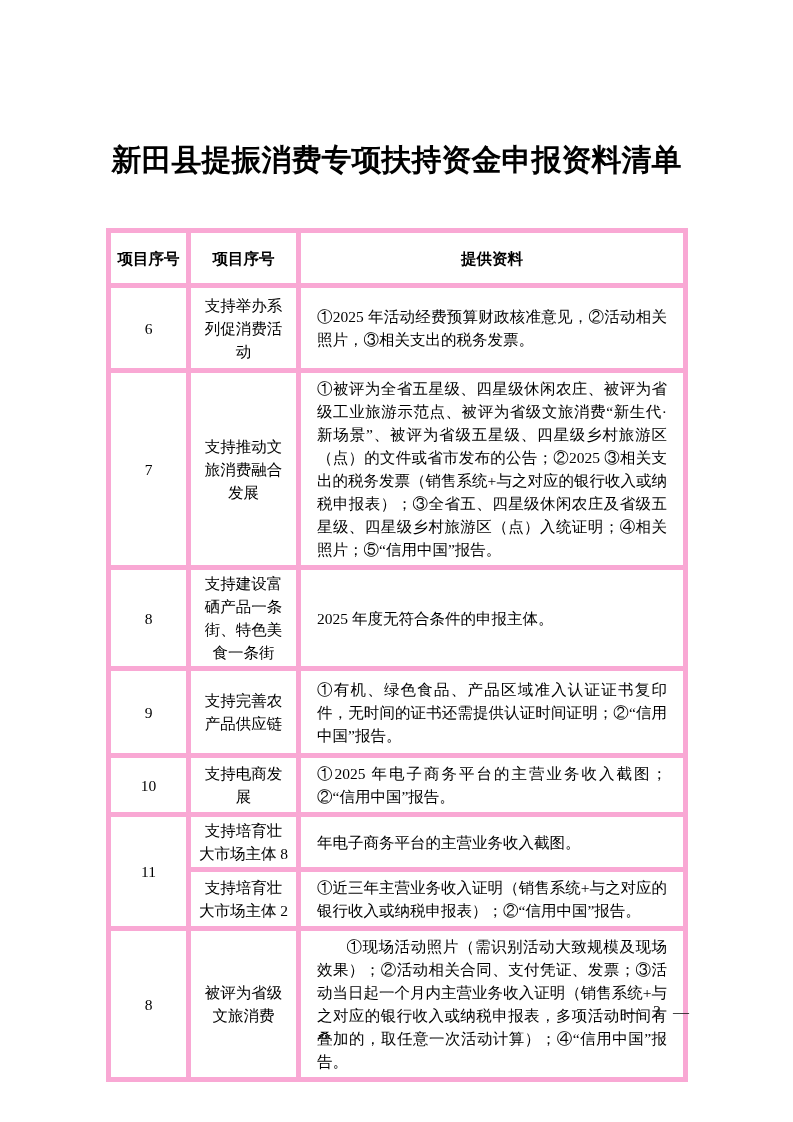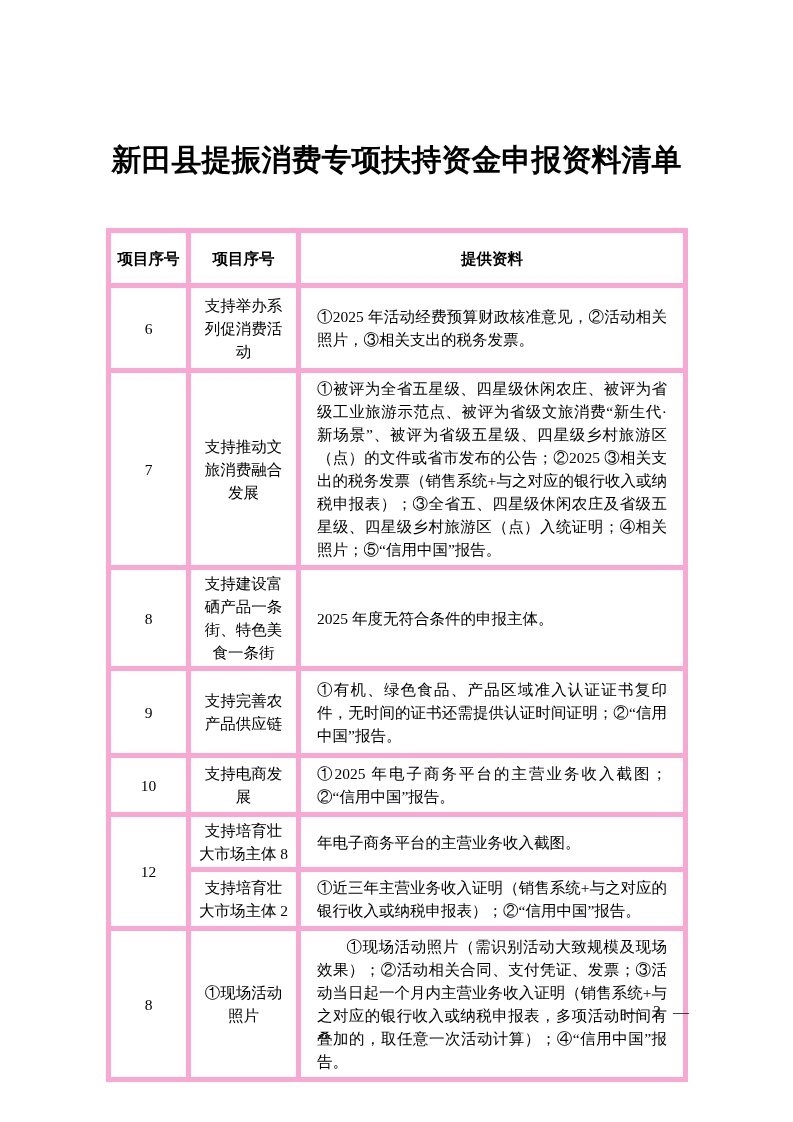--- a/index.html
+++ b/index.html
@@ -129,32 +129,32 @@
       <td class="mat-cell">①有机、绿色食品、产品区域准入认证证书复印件，无时间的证书还需提供认证时间证明；②“信用中国”报告。</td>
     </tr>
 
     <tr class="h-r10">
       <td class="no-cell">10</td>
       <td class="name-cell">支持电商发展</td>
       <td class="mat-cell">①2025 年电子商务平台的主营业务收入截图；②“信用中国”报告。</td>
     </tr>
 
     <tr class="h-r11a">
-      <td class="no-cell" rowspan="2">12</td>
+      <td class="no-cell" rowspan="2">11</td>
       <td class="name-cell">支持培育壮大市场主体 8</td>
       <td class="mat-cell">年电子商务平台的主营业务收入截图。</td>
     </tr>
     <tr class="h-r11b">
       <td class="name-cell">支持培育壮大市场主体 2</td>
       <td class="mat-cell">①近三年主营业务收入证明（销售系统+与之对应的银行收入或纳税申报表）；②“信用中国”报告。</td>
     </tr>
 
     <tr class="h-r12">
       <td class="no-cell">8</td>
-      <td class="name-cell">①现场活动照片</td>
+      <td class="name-cell">被评为省级文旅消费</td>
       <td class="mat-cell indent-first">①现场活动照片（需识别活动大致规模及现场效果）；②活动相关合同、支付凭证、发票；③活动当日起一个月内主营业务收入证明（销售系统+与之对应的银行收入或纳税申报表，多项活动时间有叠加的，取任意一次活动计算）；④“信用中国”报告。</td>
     </tr>
   </tbody>
     </table>
 
   <div class="page-number">— 3 —</div>
 
 </div>
 
 </body></html>

